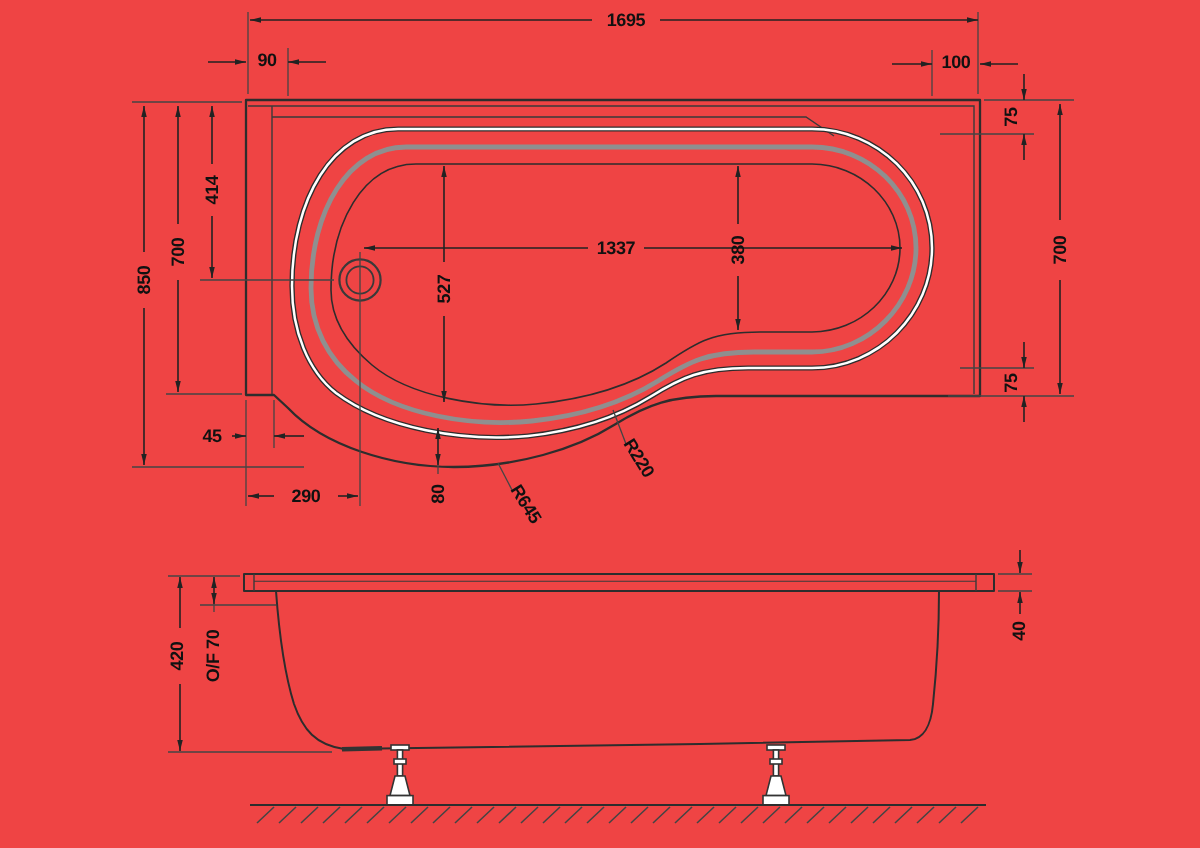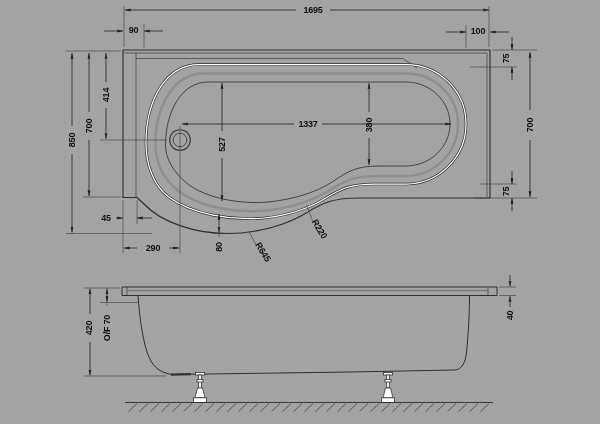--- a/index.html
+++ b/index.html
@@ -1,16 +1,16 @@
 <!DOCTYPE html>
 <html><head>
 <meta charset="utf-8">
 <style>
   html,body{margin:0;padding:0;background:#ffffff;}
-  .stage{position:relative;width:600px;height:424px;background:#a3a3a3;overflow:hidden;}
+  .stage{position:relative;width:600px;height:424px;background:#ef4444;overflow:hidden;}
   svg{position:absolute;left:0;top:0;}
   svg text{font-family:"Liberation Sans","DejaVu Sans",sans-serif;font-weight:bold;font-size:9px;fill:#111;letter-spacing:-0.2px;}
   .ol{stroke:#2d2d2d;fill:none;stroke-width:1.15;stroke-linejoin:round;}
   .thin{stroke:#3a3a3a;fill:none;stroke-width:0.7;}
   .rimA{stroke:#2d2d2d;fill:none;stroke-width:2.6;}
   .rimB{stroke:#ffffff;fill:none;stroke-width:1.25;}
   .water{stroke:#8f8f8f;fill:none;stroke-width:2.4;}
   .floor{stroke:#2d2d2d;fill:none;stroke-width:0.8;}
   .dl{stroke:#222;stroke-width:0.8;fill:none;}
   .ext{stroke:#444;stroke-width:0.65;fill:none;}

